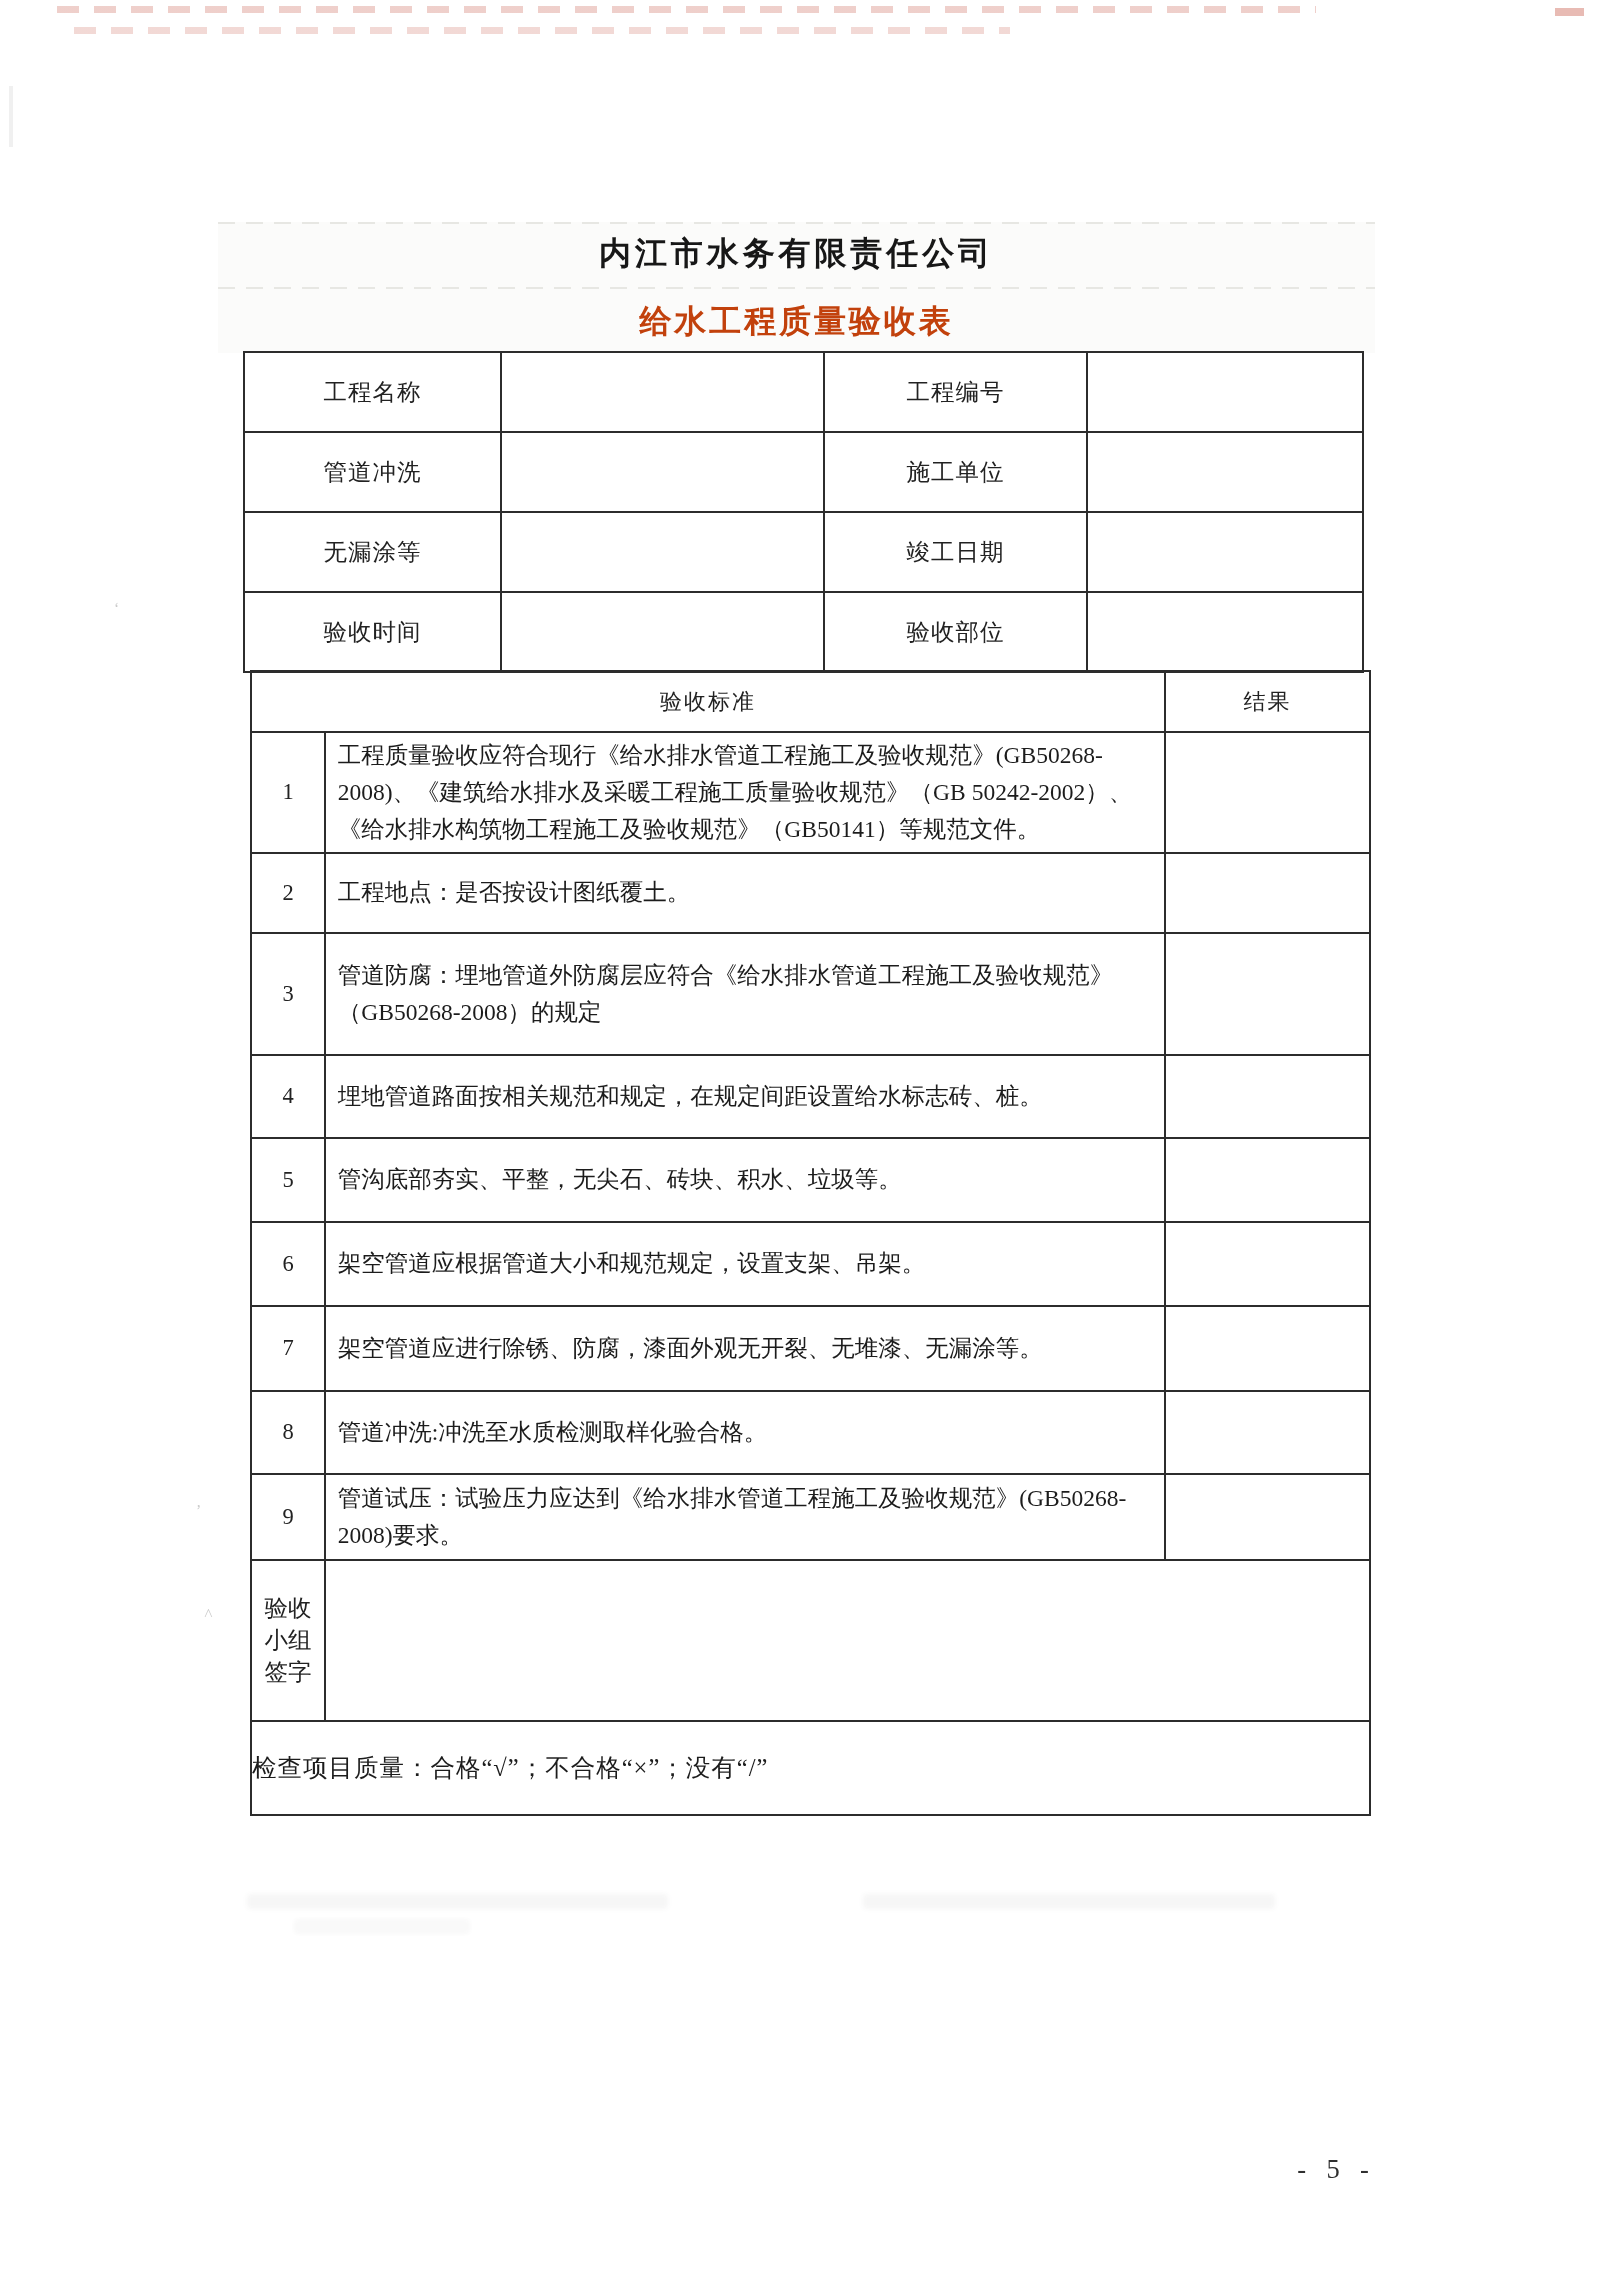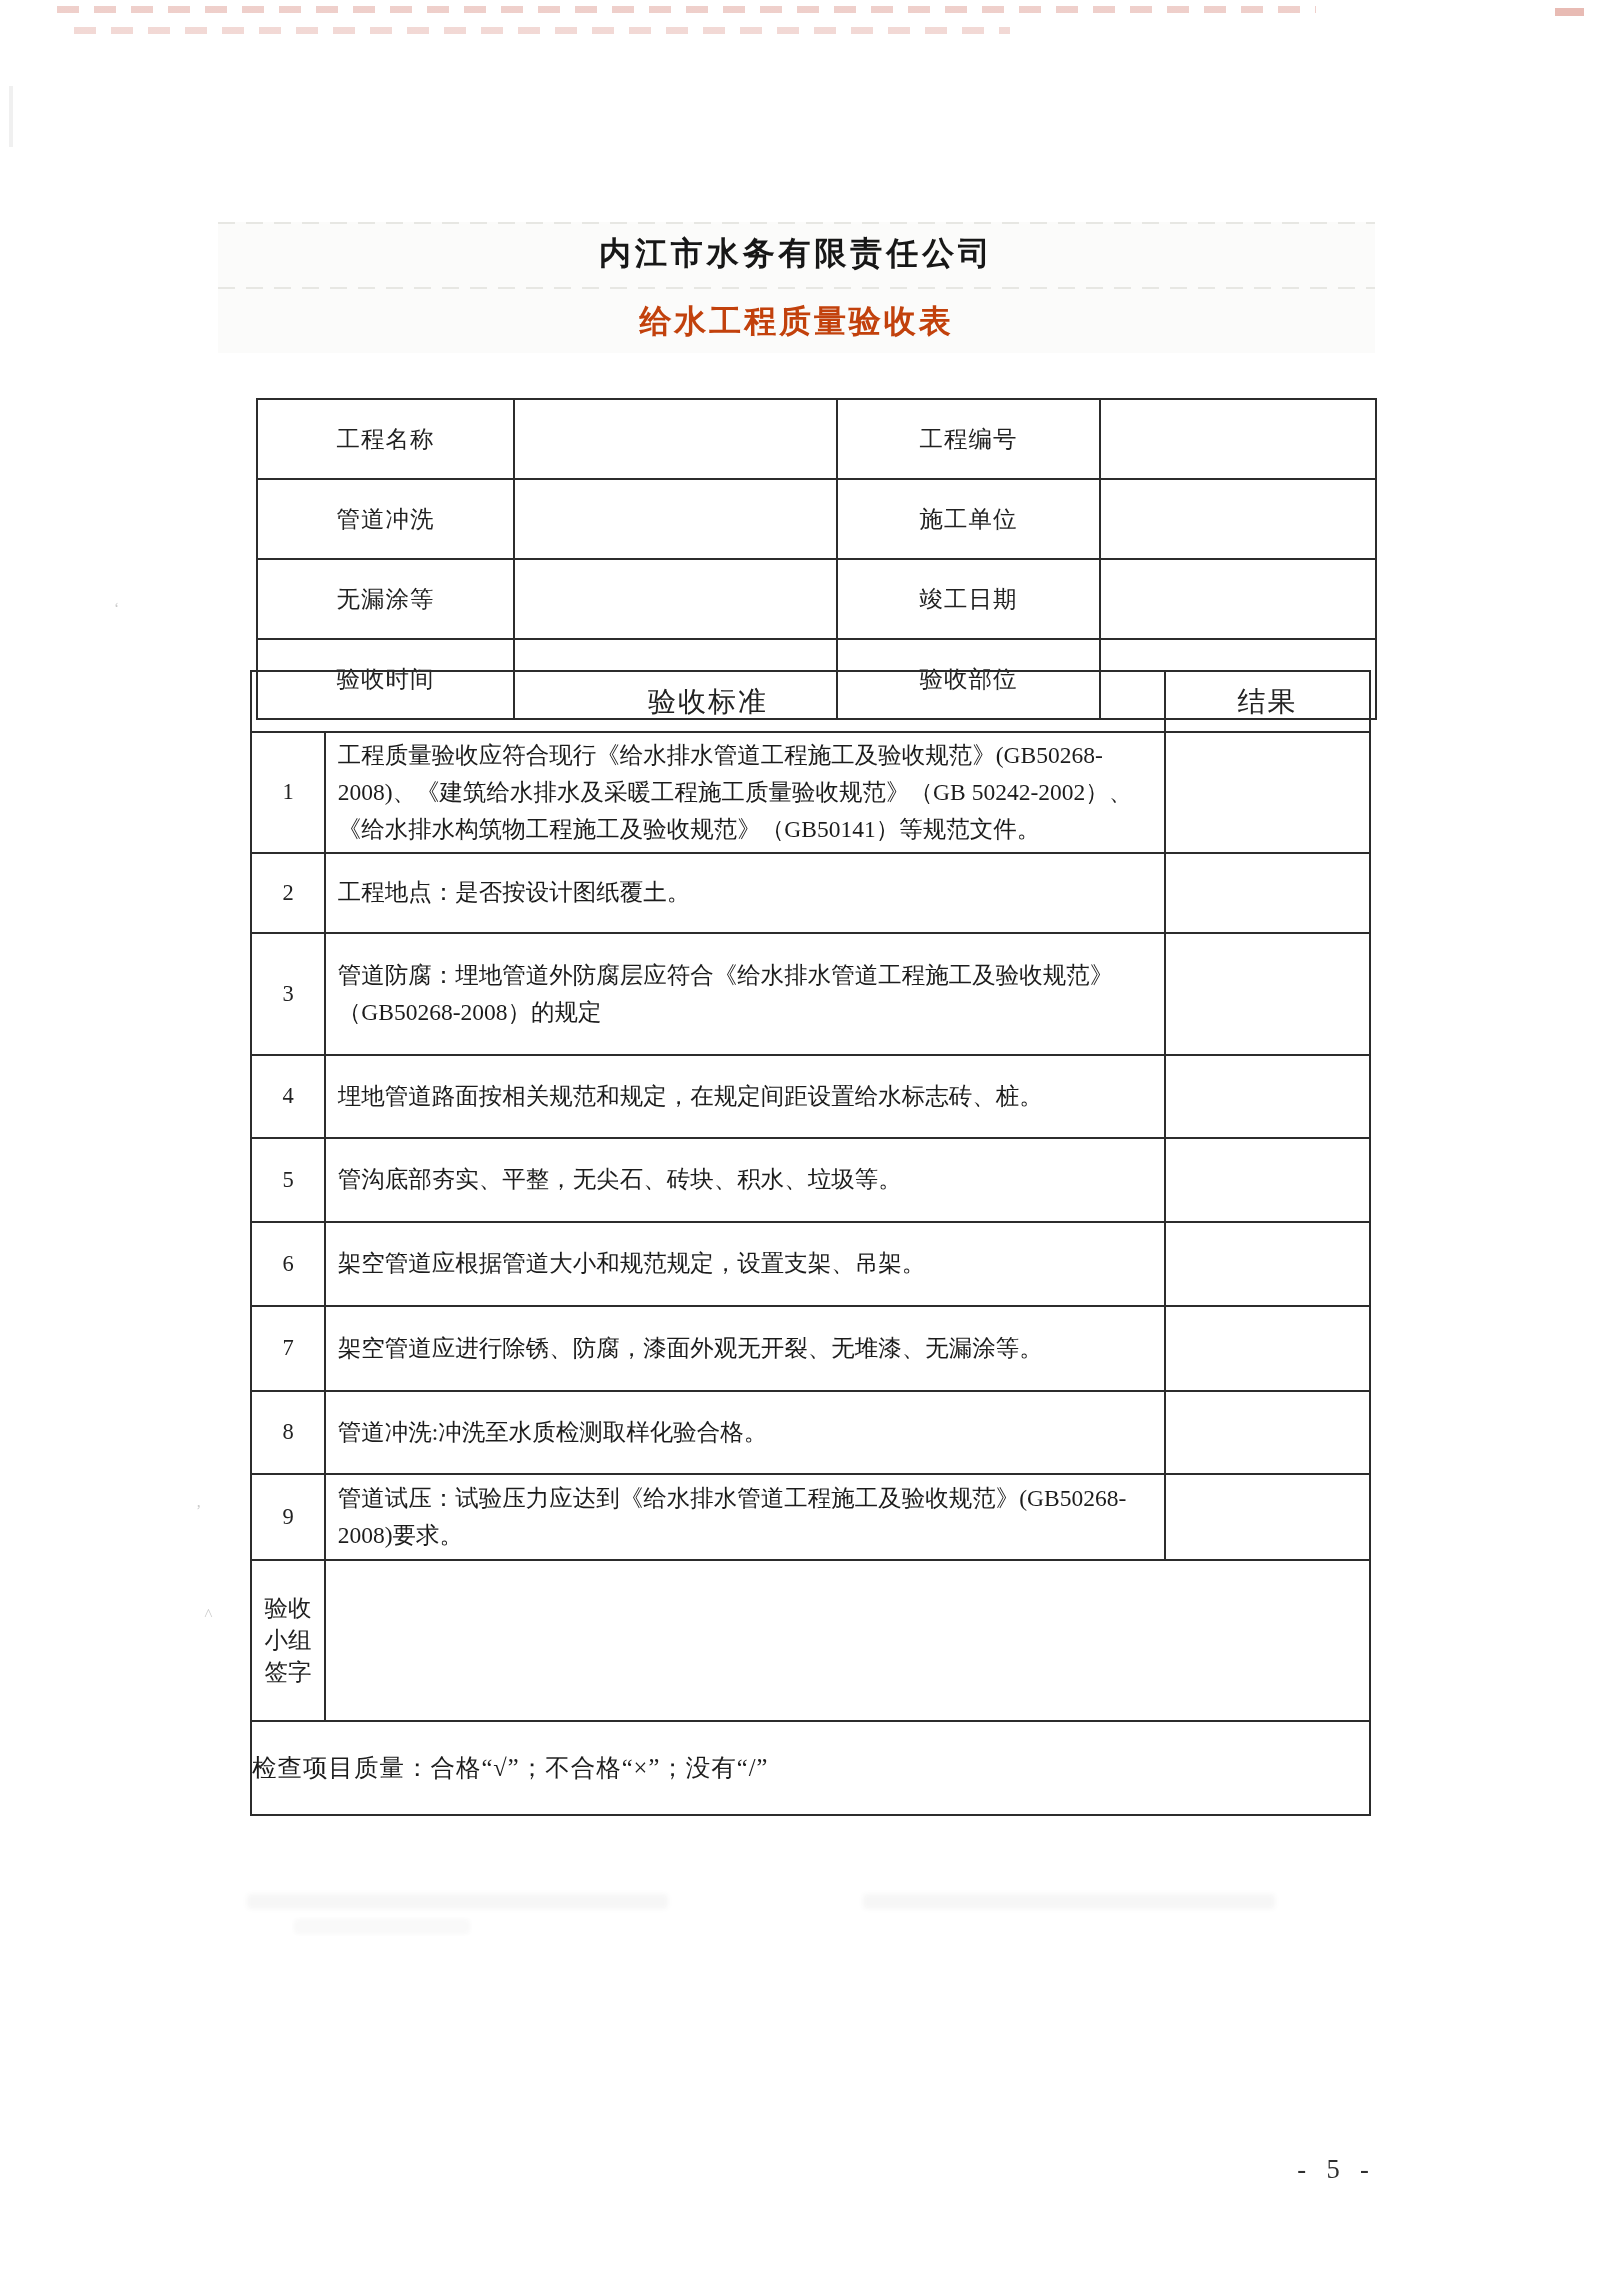--- a/index.html
+++ b/index.html
@@ -30,27 +30,27 @@
   .bl-top{top:0;}
   .bl-mid{top:65px;}
   .title-company{position:absolute;left:0;top:9.8px;width:100%;text-align:center;
     font-size:32px;font-weight:700;letter-spacing:3.9px;color:#171717;}
   .title-form{position:absolute;left:0;top:78px;width:100%;text-align:center;
     font-size:32px;font-weight:700;letter-spacing:2.9px;color:#c2410c;}
 
   
   table{border-collapse:collapse;table-layout:fixed;}
   td{border:2px solid #2c2c2c;padding:0;vertical-align:middle;}
-  .info-table{position:absolute;left:256px;top:351px;width:1119px;margin-top:47px;}
+  .info-table{position:absolute;left:243px;top:351px;width:1119px;}
   .info-table tr{height:80px;}
   .info-table td.lbl{text-align:center;font-size:23.5px;letter-spacing:1px;color:#222;}
   .info-table td.val{background:#fff;}
 
   .std-table{position:absolute;left:250px;top:670px;width:1119px;}
-  .std-head td{text-align:center;font-size:28px;letter-spacing:2px;color:#222;}
+  .std-head td{text-align:center;font-size:22px;letter-spacing:2px;color:#222;}
   td.no{text-align:center;font-size:22.5px;color:#222;}
   td.crit{font-size:23.5px;line-height:37px;padding:3.9px 9.8px 3.9px 11.8px;text-align:left;color:#1c1c1c;}
   td.res{background:#fff;}
   td.sig-label{text-align:center;font-size:23.5px;line-height:32px;color:#222;border-radius:20px;}
   td.sig-space{background:#fff;}
   td.note-cell{text-align:left;font-size:24.5px;letter-spacing:1px;color:#1c1c1c;}
 
   .page-number{position:absolute;left:1253px;top:2154px;width:167px;text-align:center;
     font-size:26.5px;letter-spacing:6.9px;color:#2f2f2f;}
 </style>

